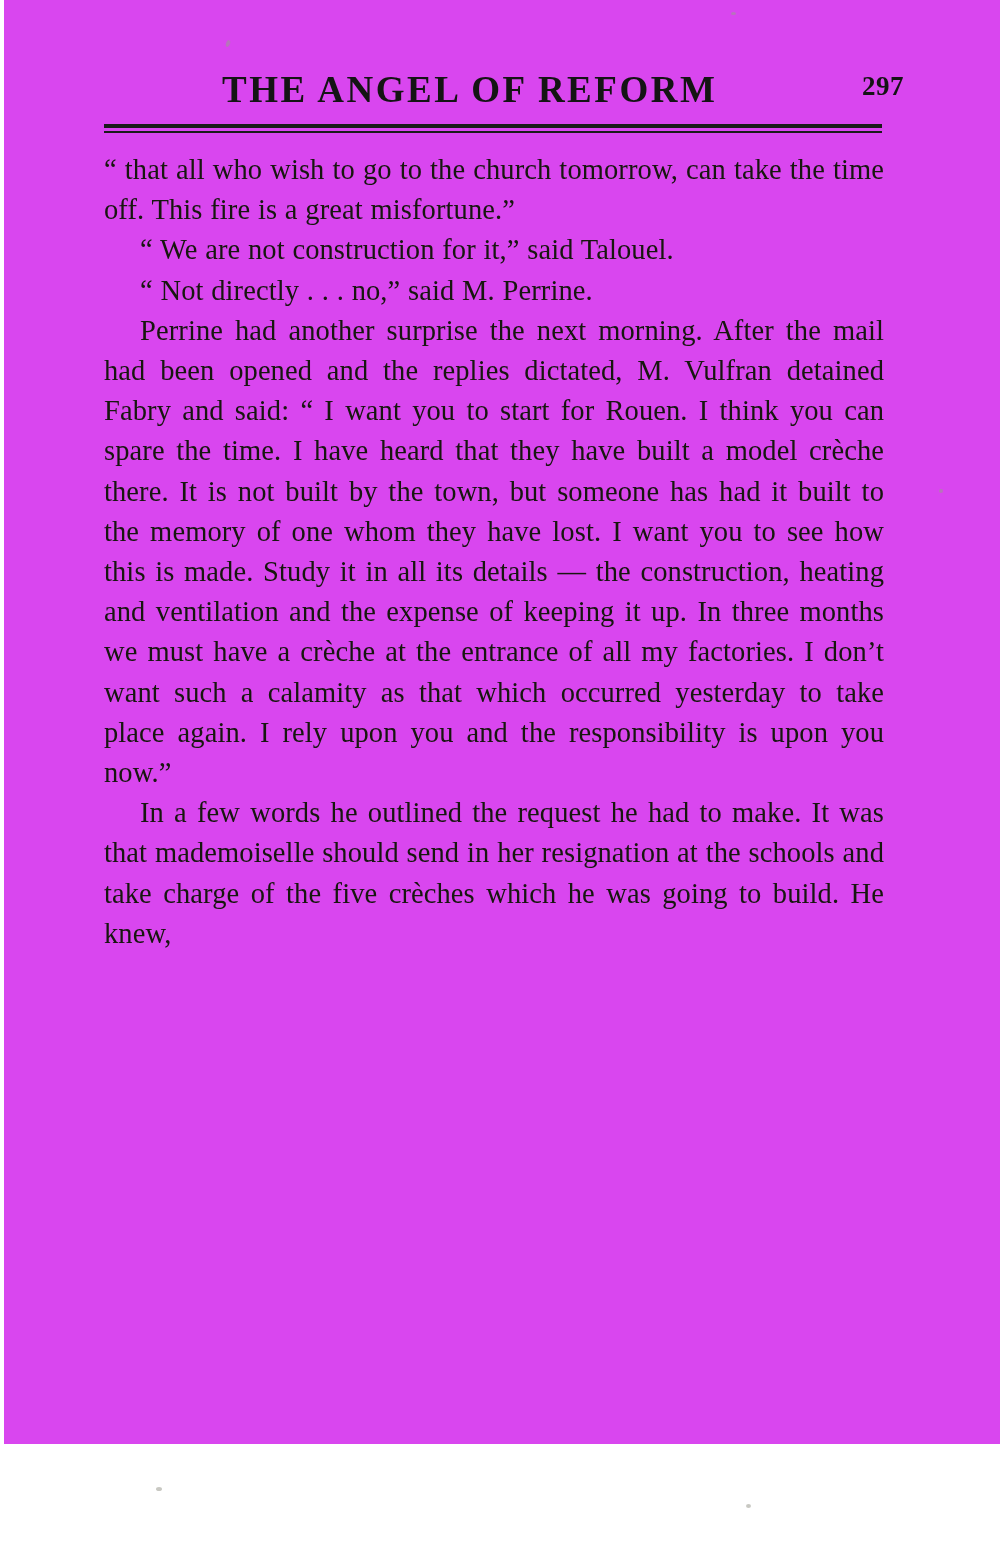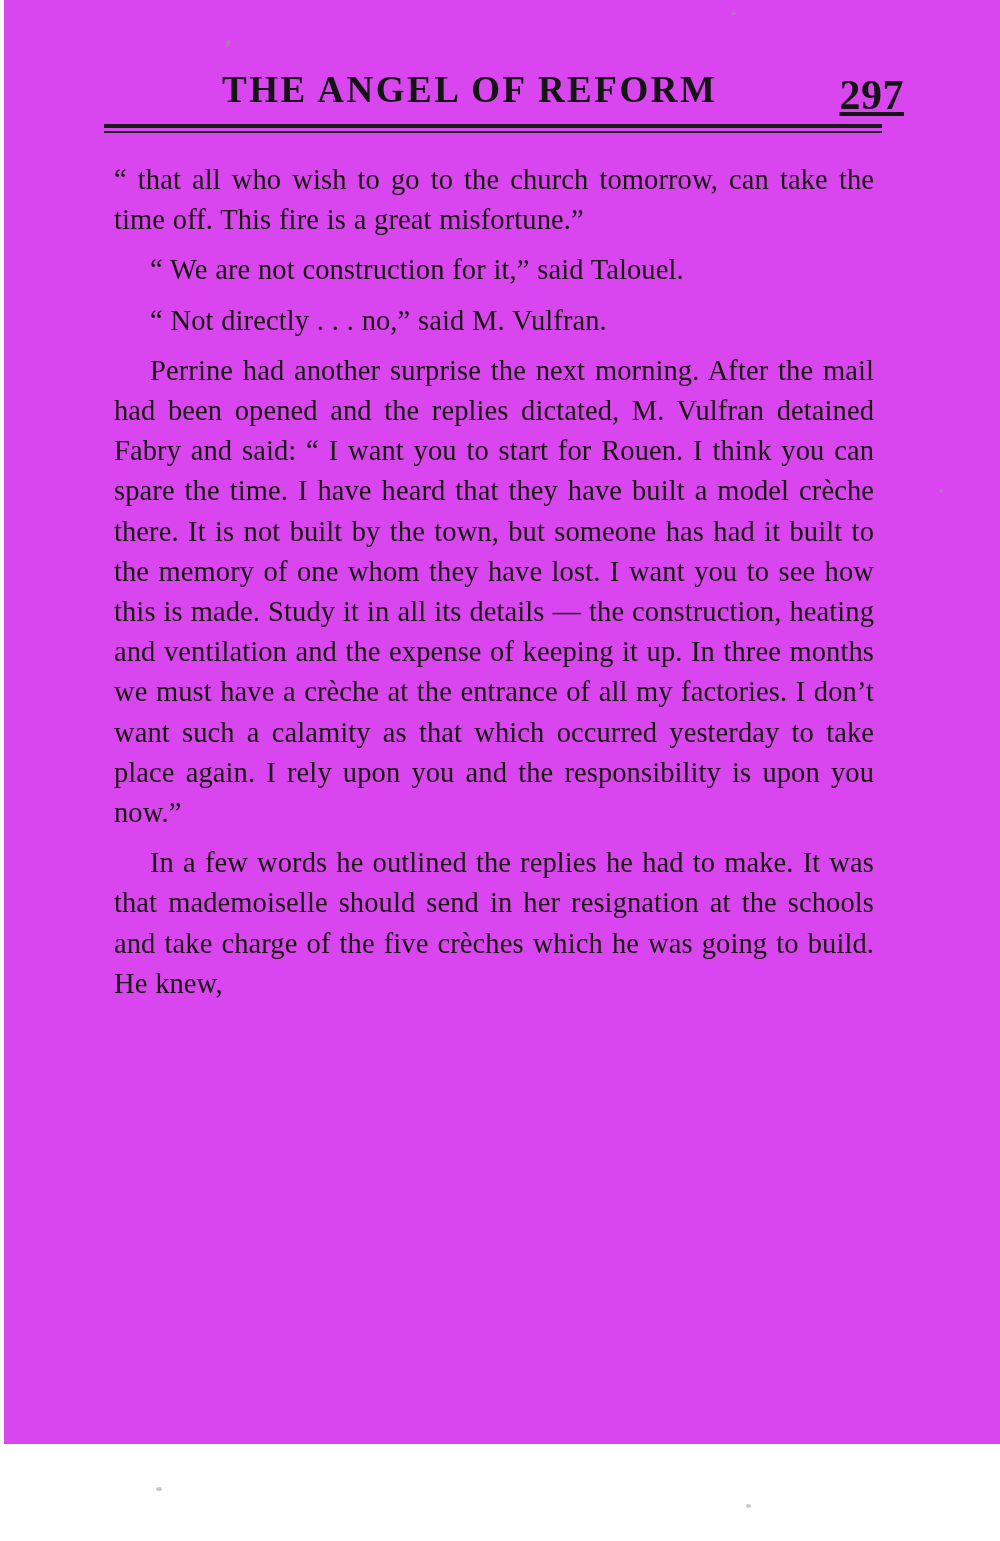--- a/index.html
+++ b/index.html
@@ -49,25 +49,24 @@
     letter-spacing: 2.5px;
     font-weight: 700;
     white-space: nowrap;
     font-family: "Liberation Serif", serif;
     color: #141414;
   }
   .header-page-number {
     position: absolute;
     right: 0;
     top: 3px;
-    font-size: 42px;
+    font-size: 27px;
     font-weight: 700;
     letter-spacing: 0.5px;
     color: #141414;
-    text-decoration: underline;
   }
   .rule-top {
     position: absolute;
     top: 124px;
     left: 100px;
     width: 778px;
     height: 4px;
     background: #1a1a1a;
   }
   .rule-bottom {
@@ -79,21 +78,21 @@
     background: #1a1a1a;
   }
 
   .body-text {
     position: absolute;
     top: 150px;
     left: 100px;
     width: 780px;
   }
   .para {
-    margin: 10px;
+    margin: 0;
     font-size: 28.5px;
     line-height: 40.2px;
     color: #17170f;
     text-align: justify;
     text-justify: inter-word;
     letter-spacing: 0.1px;
     word-spacing: 0.5px;
   }
   .para.indent {
     text-indent: 36px;
@@ -116,18 +115,18 @@
   <div class="header">
     <div class="header-title">THE ANGEL OF REFORM</div>
     <div class="header-page-number">297</div>
   </div>
   <div class="rule-top"></div>
   <div class="rule-bottom"></div>
 
   <div class="body-text">
     <p class="para">“ that all who wish to go to the church tomorrow, can take the time off.    This fire is a great misfortune.”</p>
     <p class="para indent">“ We are not construction for it,” said Talouel.</p>
-    <p class="para indent">“ Not directly . . . no,” said M. Vulfran.</p>
+    <p class="para indent">“ Not directly . . . no,” said M. Perrine.</p>
     <p class="para indent">Perrine had another surprise the next morning. After the mail had been opened and the replies dictated, M. Vulfran detained Fabry and said:  “ I want you to start for Rouen.   I think you can spare the time.    I have heard that they have built a model crèche there.    It is not built by the town, but someone has had it built to the memory of one whom they have lost.   I want you to see how this is made.    Study it in all its details — the construction, heating and ventilation and the expense of keeping it up.    In three months we must have a crèche at the entrance of all my factories.   I don’t want such a calamity as that which occurred yesterday to take place again.    I rely upon you and the responsibility is upon you now.”</p>
-    <p class="para indent">In a few words he outlined the replies he had to make.    It was that mademoiselle should send in her resignation at the schools and take charge of the five crèches which he was going to build.   He knew,</p>
+    <p class="para indent">In a few words he outlined the request he had to make.    It was that mademoiselle should send in her resignation at the schools and take charge of the five crèches which he was going to build.   He knew,</p>
   </div>
 
 </div>
 
 </body></html>

